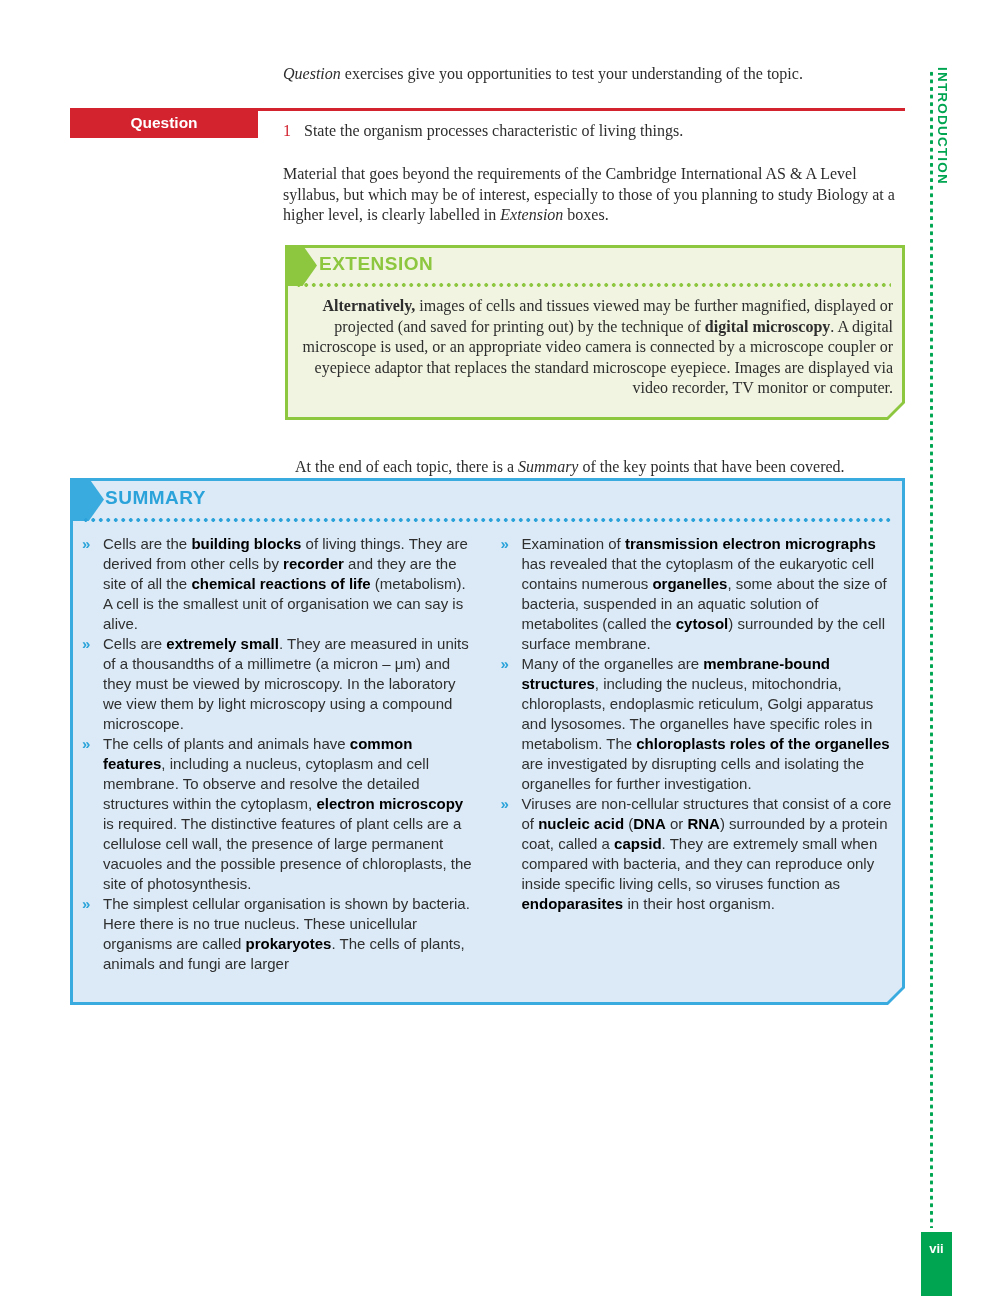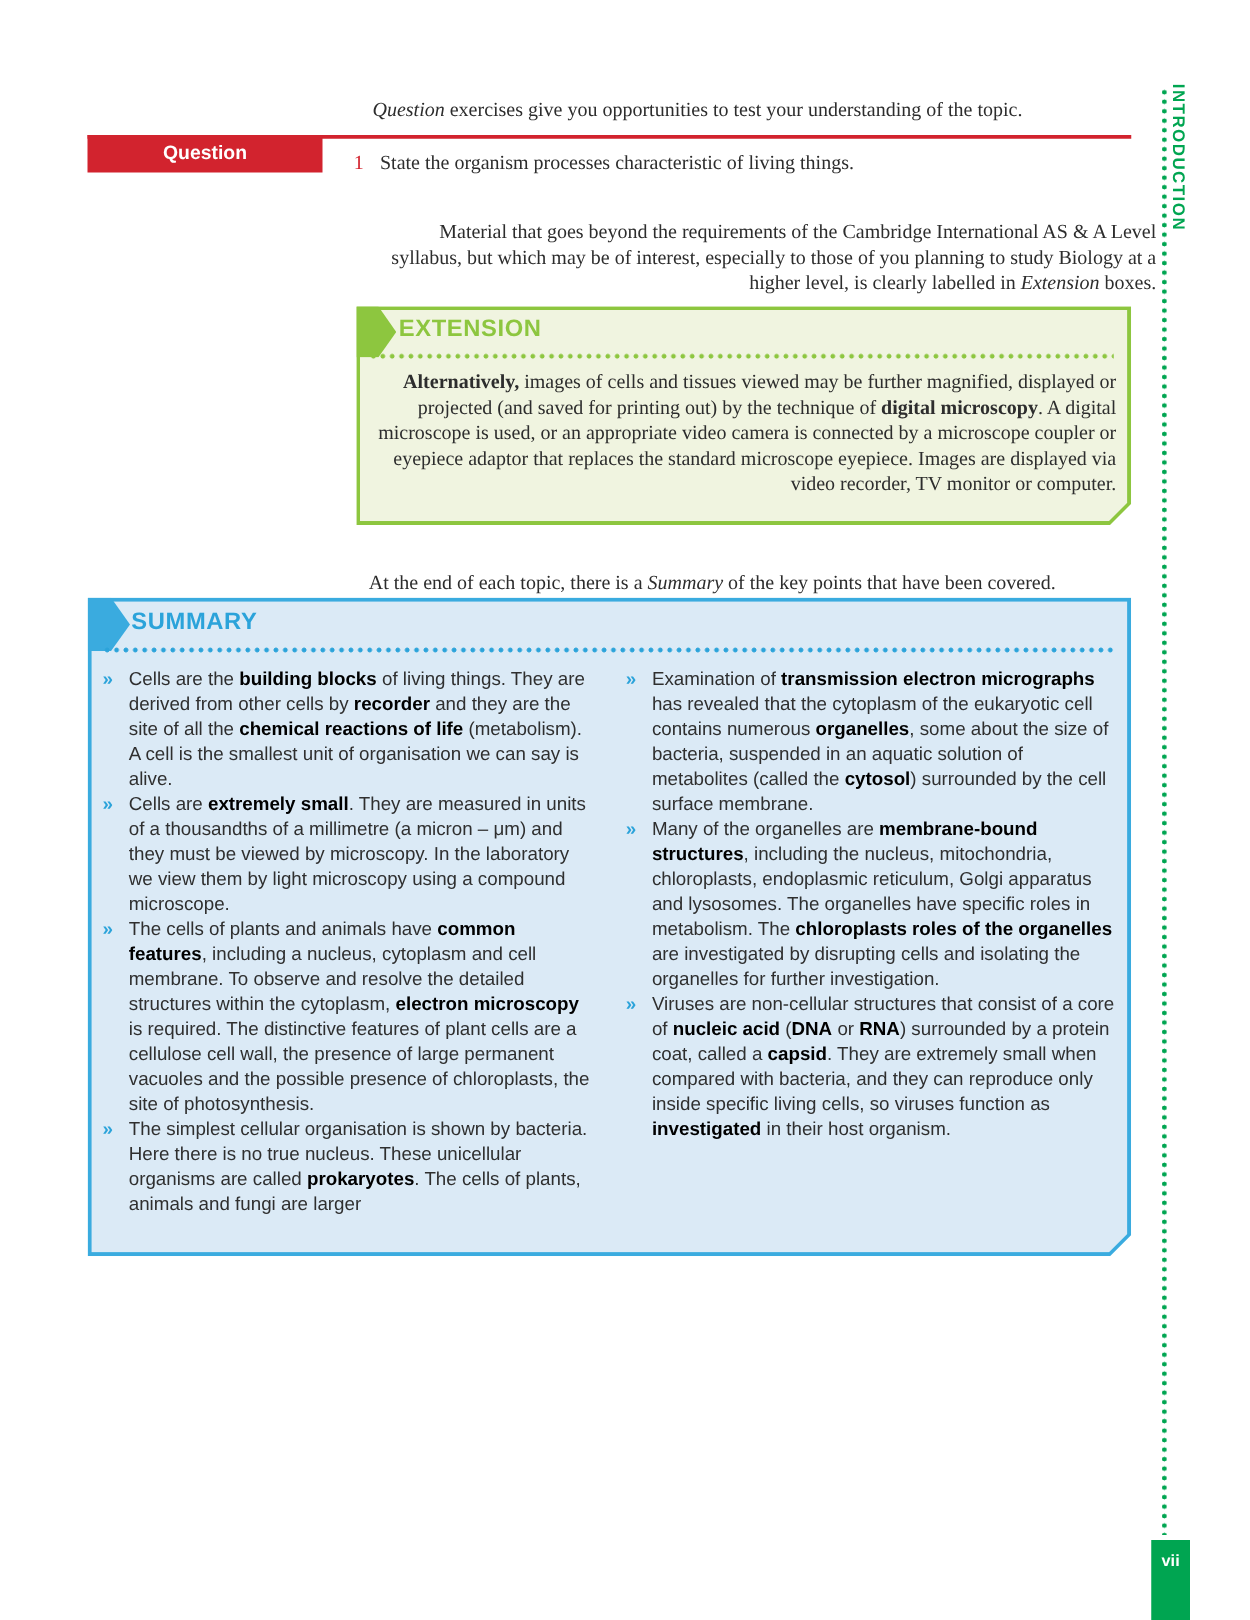--- a/index.html
+++ b/index.html
@@ -11,31 +11,31 @@
   *{box-sizing:border-box;}
   html,body{margin:0;padding:0;}
   body{width:1000px;height:1296px;background:#ffffff;position:relative;
        font-family:"Liberation Sans",sans-serif;overflow:hidden;}
   .serif{font-family:"Liberation Serif",serif;color:var(--text-dark);
          font-size:16px;line-height:20.5px;}
   .serif i{font-style:italic;}
   .serif b{font-weight:bold;}
   .main{position:absolute;left:70px;top:0;width:835px;height:100%;}
 
-  .intro-note{position:absolute;left:213px;top:64px;width:630px;margin:15px;}
+  .intro-note{position:absolute;left:213px;top:64px;width:630px;margin:0;}
 
   .question-block{position:absolute;left:0;top:108px;width:100%;height:45px;}
   .q-rule{position:absolute;left:0;top:0;width:100%;height:3px;background:var(--red);}
   .q-label{position:absolute;left:0;top:0;width:188px;height:30px;background:var(--red);
            color:#fff;font-weight:bold;font-size:15.5px;text-align:center;line-height:30px;}
   .q-row{position:absolute;left:213px;top:13px;width:620px;}
   .q-num{color:var(--red);font-family:"Liberation Serif",serif;font-size:16px;
          display:inline-block;margin-right:13px;}
 
-  .para{position:absolute;left:213px;top:164px;width:630px;margin:12px;text-align:right;}
+  .para{position:absolute;left:213px;top:164px;width:630px;margin:0;}
   .at-end{position:absolute;left:213px;top:445px;width:655px;margin:12px;}
 
   .cutbox{position:absolute;
           clip-path:polygon(0 0,100% 0,100% calc(100% - 17px),calc(100% - 17px) 100%,0 100%);}
   .cutbox .fill{position:absolute;inset:3px;
           clip-path:polygon(0 0,100% 0,100% calc(100% - 15px),calc(100% - 15px) 100%,0 100%);}
   .box-arrow{position:absolute;top:0;left:0;
           clip-path:polygon(0 0,55% 0,100% 50%,55% 100%,0 100%);}
   .box-head{font-weight:bold;font-size:19px;letter-spacing:.5px;position:absolute;}
   .dotted{position:absolute;height:6px;background-repeat:repeat-x;background-size:7.5px 6px;}
@@ -135,21 +135,21 @@
               <span class="sum-text">Examination of <b>transmission electron micrographs</b> has revealed that the cytoplasm of the eukaryotic cell contains numerous <b>organelles</b>, some about the size of bacteria, suspended in an aquatic solution of metabolites (called the <b>cytosol</b>) surrounded by the cell surface membrane.</span>
             </div>
 
             <div class="sum-item">
               <span class="sum-marker">»</span>
               <span class="sum-text">Many of the organelles are <b>membrane-bound structures</b>, including the nucleus, mitochondria, chloroplasts, endoplasmic reticulum, Golgi apparatus and lysosomes. The organelles have specific roles in metabolism. The <b>chloroplasts roles of the organelles</b> are investigated by disrupting cells and isolating the organelles for further investigation.</span>
             </div>
 
             <div class="sum-item">
               <span class="sum-marker">»</span>
-              <span class="sum-text">Viruses are non-cellular structures that consist of a core of <b>nucleic acid</b> (<b>DNA</b> or <b>RNA</b>) surrounded by a protein coat, called a <b>capsid</b>. They are extremely small when compared with bacteria, and they can reproduce only inside specific living cells, so viruses function as <b>investigated</b> in their host organism.</span>
+              <span class="sum-text">Viruses are non-cellular structures that consist of a core of <b>nucleic acid</b> (<b>DNA</b> or <b>RNA</b>) surrounded by a protein coat, called a <b>capsid</b>. They are extremely small when compared with bacteria, and they can reproduce only inside specific living cells, so viruses function as <b>endoparasites</b> in their host organism.</span>
             </div>
           </div>
       </div>
     </div>
 
   </div>
 
   <div class="side-dots"></div>
   <div class="side-label">INTRODUCTION</div>
   <div class="page-tab">

